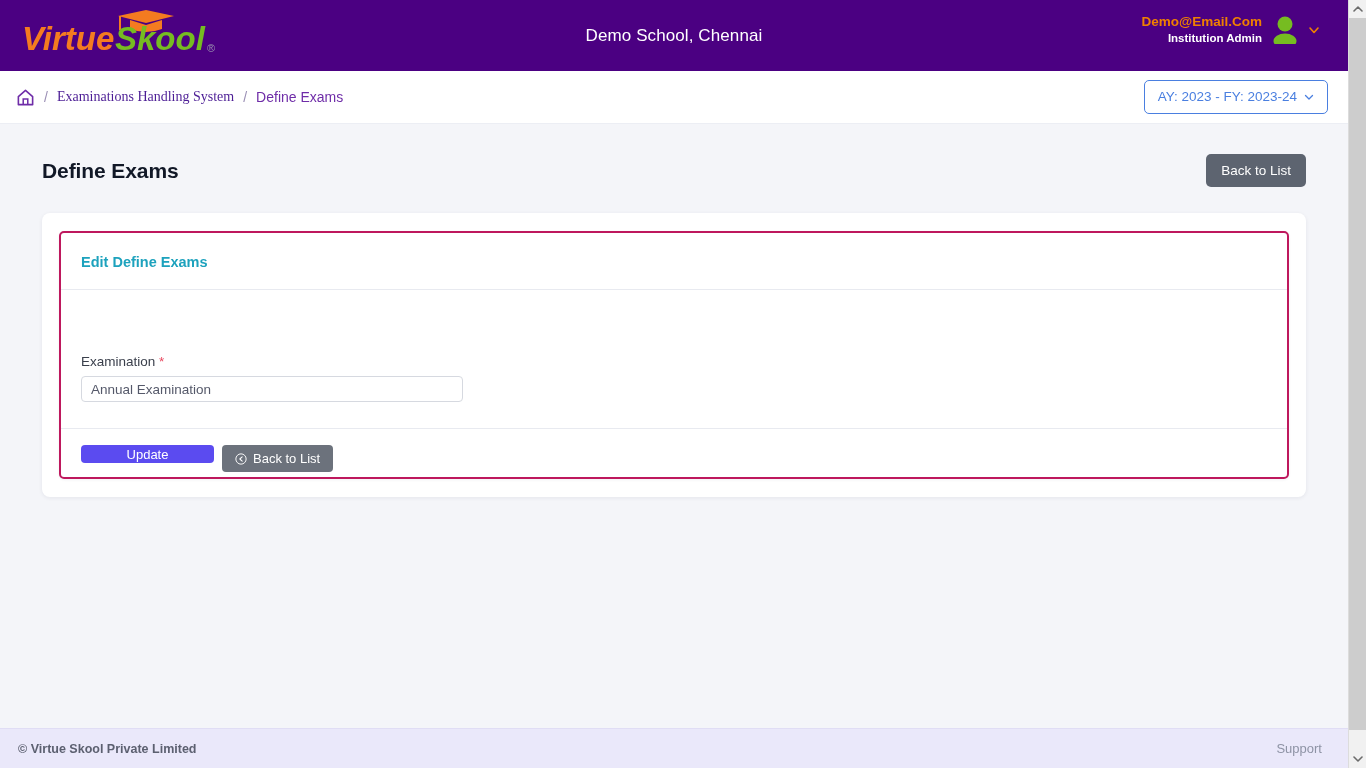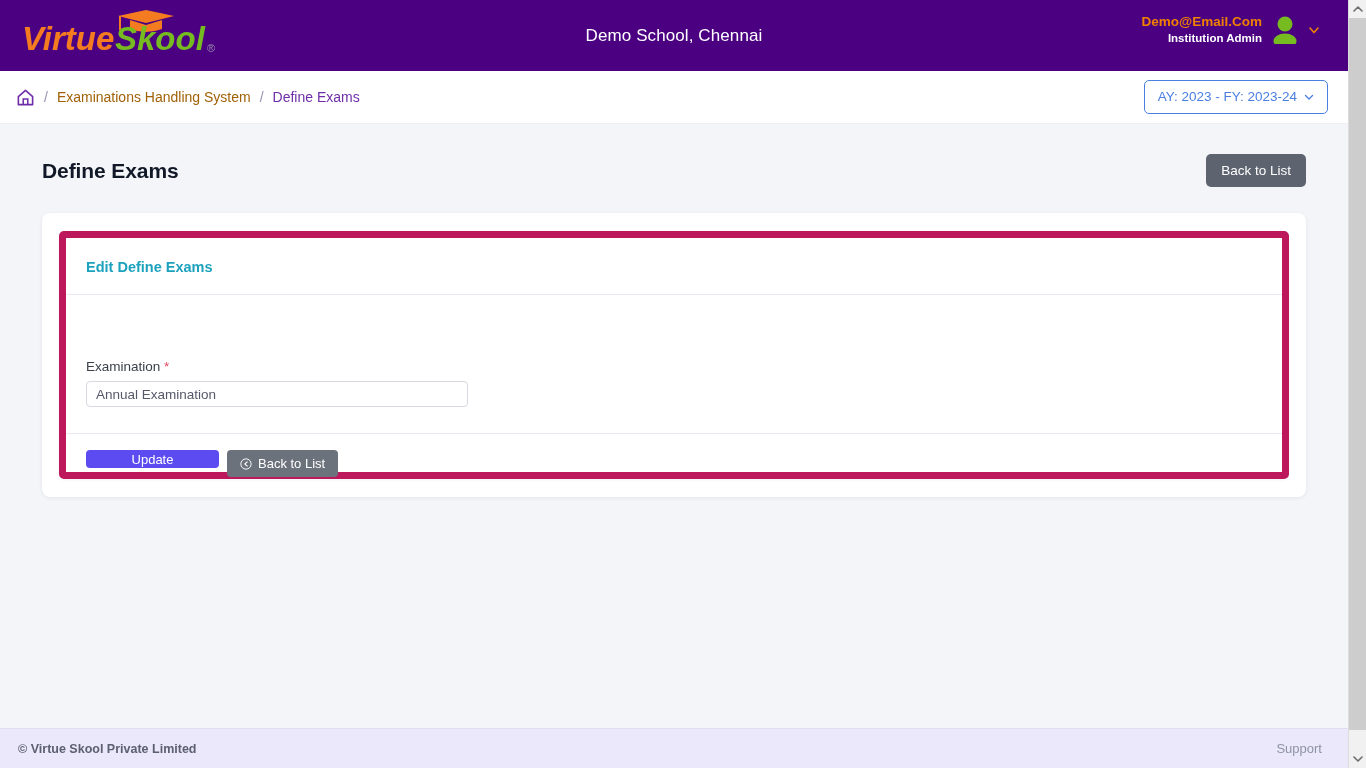--- a/index.html
+++ b/index.html
@@ -56,21 +56,21 @@
   .crumbbar {
     height: 53px; background: #ffffff;
     display: flex; align-items: center;
     padding: 0 20px 0 16px;
     border-bottom: 1px solid #eceef4;
     flex: 0 0 53px;
   }
   .crumbs { display: flex; align-items: center; gap: 9px; font-size: 14px; }
   .home-icon { width: 19px; height: 19px; display: block; }
   .crumb-sep { color: #9b8fb5; font-size: 14px; }
-  .crumb-link { color: #a16207; text-decoration: none; }
+  .crumb-link { color: #4c1d95; text-decoration: none; font-family: Liberation Serif, serif; }
   .crumb-current { color: #6f2da8; }
   .ay-select {
     margin-left: auto;
     border: 1px solid #4a7fe0;
     border-radius: 5px;
     color: #4a7fe0;
     font-size: 13.5px;
     padding: 9px 13px;
     background: #ffffff;
     display: flex; align-items: center; gap: 7px;
@@ -94,21 +94,21 @@
 
   .outer-card {
     background: #ffffff;
     border-radius: 8px;
     box-shadow: 0 1px 4px rgba(30,35,60,.07);
     padding: 18px 17px;
     height: 284px;
   }
   .inner-card {
     background: #ffffff;
-    border: 7px solid #be185d;
+    border: 2px solid #be185d;
     border-radius: 5px;
     box-shadow: 0 1px 3px rgba(30,35,60,.06);
     height: 100%;
     display: flex; flex-direction: column;
   }
   .inner-head {
     padding: 20px 20px 18px 20px;
     border-bottom: 1px solid #e8eaf0;
   }
   .inner-head-title { color: #1da2bd; font-size: 14.5px; font-weight: 700; }

